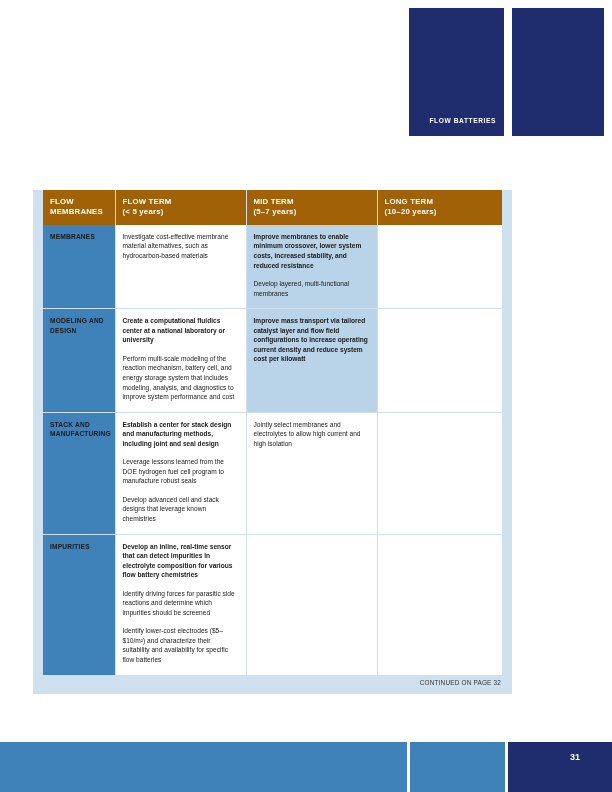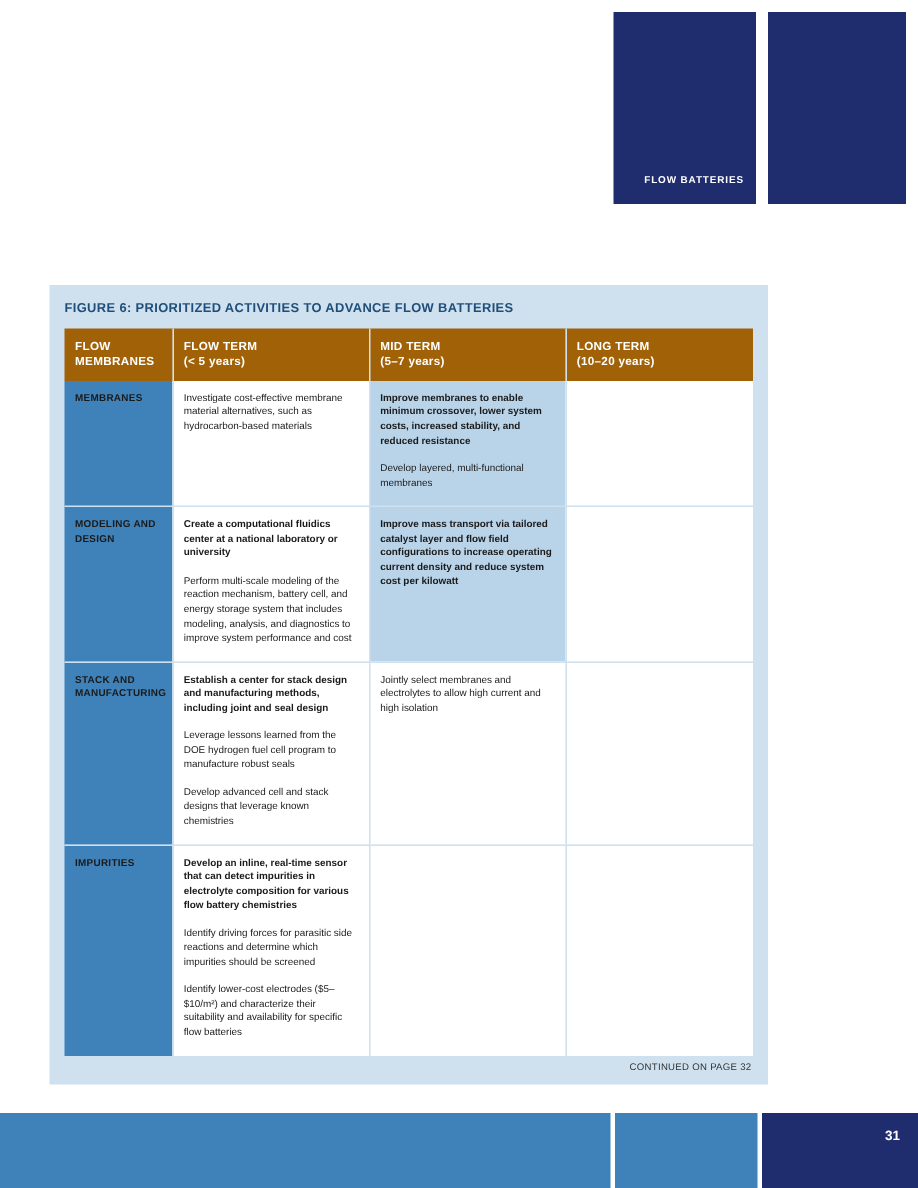--- a/index.html
+++ b/index.html
@@ -138,38 +138,37 @@
   .ftr-seg {
     position: absolute;
     top: 0;
     height: 50px;
   }
   .ftr-a { left: 0; width: 407px; background: #3f82b9; }
   .ftr-b { left: 410px; width: 95px; background: #3f82b9; }
   .ftr-c { left: 508px; width: 104px; background: #1f2d6e; }
   .page-num {
     position: absolute;
-    left: 508px;
+    left: 488px;
     top: 752px;
     width: 92px;
     text-align: right;
     color: #ffffff;
     font-size: 9px;
     font-weight: bold;
   }
 </style>
 </head>
 <body>
 
 <div class="hdr-block hdr-block-a"></div>
 <div class="hdr-block hdr-block-b"></div>
 <div class="hdr-label">FLOW BATTERIES</div>
 
 <div class="figure">
-  <div class="fig-title">FIGURE 6: PRIORITIZED ACTIVITIES TO ADVANCE FLOW BATTERIES</div>
 
   <table class="grid">
     <colgroup>
       <col class="c0">
         <col class="c1">
         <col class="c2">
         <col class="c3">
     </colgroup>
     <thead>
       <tr>

